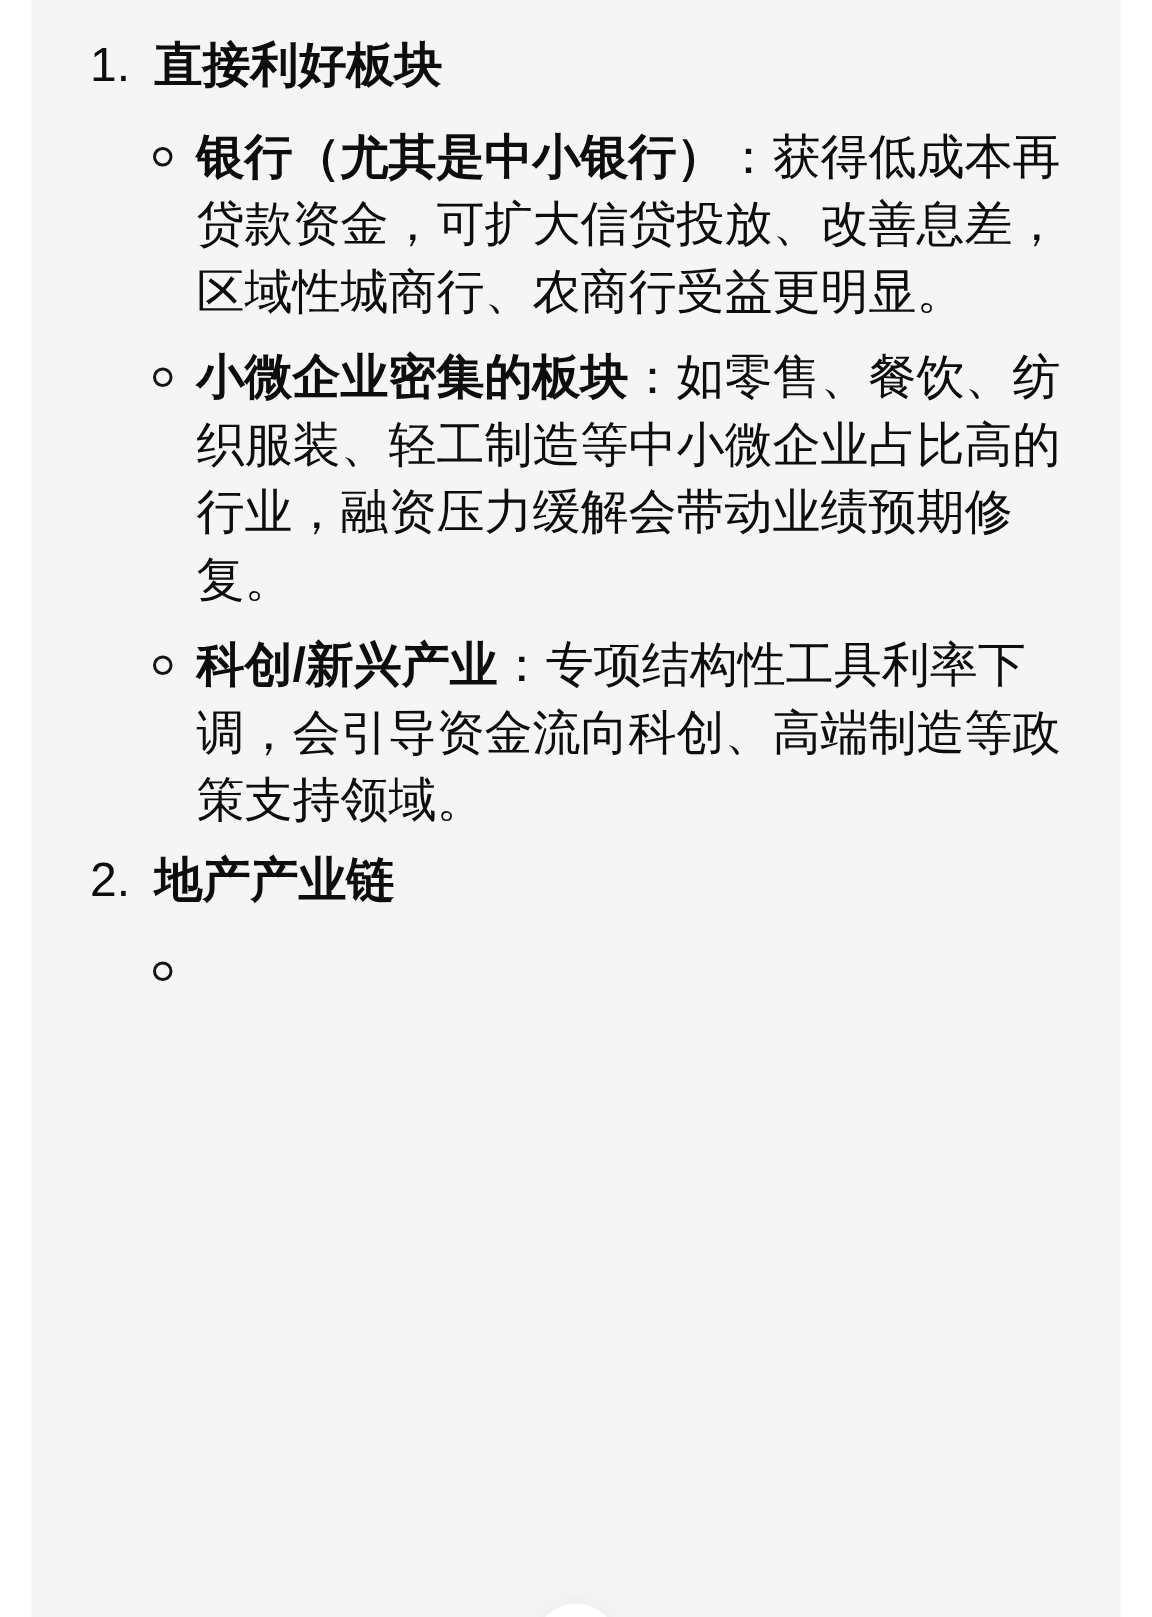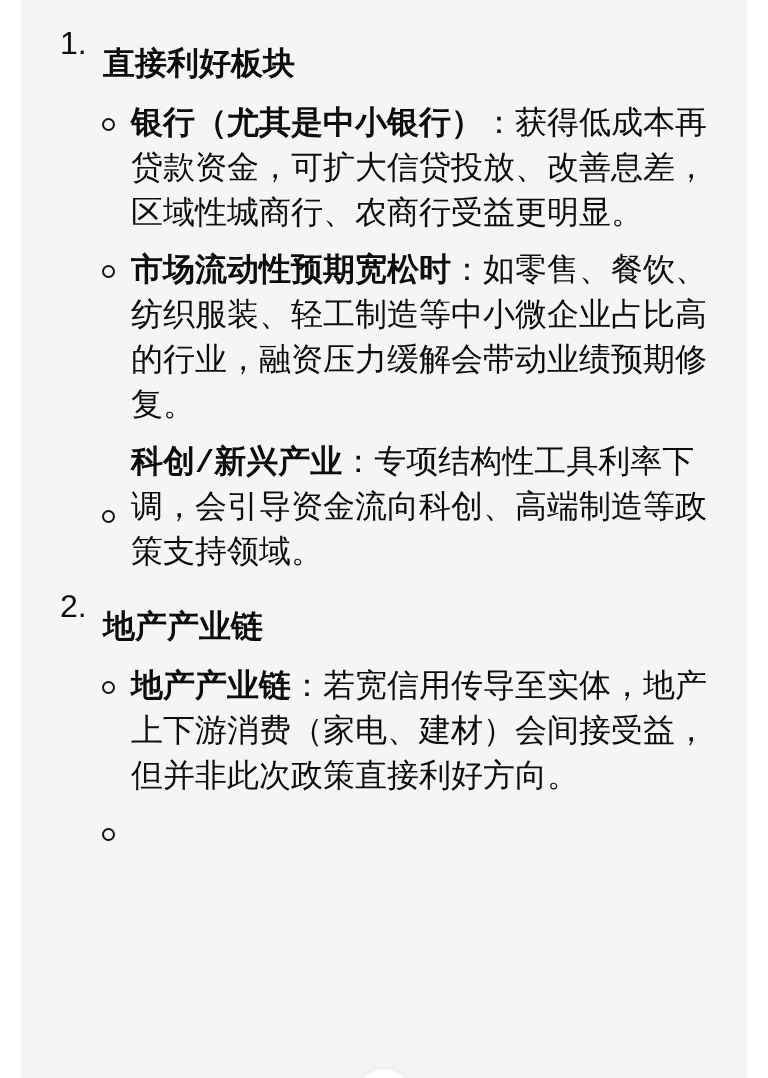--- a/index.html
+++ b/index.html
@@ -32,45 +32,44 @@
   .ol-item:last-child { margin-bottom: 0; }
   .li-row {
     display: flex;
     align-items: flex-start;
   }
   .num {
     flex: 0 0 82px;
     box-sizing: border-box;
     padding-left: 39px;
   }
-  .heading { font-weight: 700; margin-top: 20px; }
+  .heading { font-weight: 700; }
   .bullets {
     list-style: none;
     margin: 16px 0 4px 0;
     padding: 0;
   }
   .bullet {
     display: flex;
     align-items: flex-start;
     margin-bottom: 12px;
   }
-  .bullet:last-child { margin-bottom: 0; align-items: center; }
+  .bullet:last-child { margin-bottom: 0; }
   .marker {
     flex: 0 0 13px;
     width: 13px;
     height: 13px;
     box-sizing: border-box;
     border: 2px solid #141414;
     border-radius: 50%;
     margin: 16px 0 0 81px;
   }
   .btext {
     margin: 0 0 0 16px;
     width: 590px;
-    font-family: Liberation Mono, monospace;
   }
   .term { font-weight: 700; }
   .sep, .desc { font-weight: 400; }
   .fab {
     position: absolute;
     left: 335px;
     top: 1069px;
     width: 56px;
     height: 56px;
     border-radius: 50%;
@@ -89,41 +88,37 @@
         <span class="num">1.</span>
         <span class="heading">直接利好板块</span>
       </div>
       <ul class="bullets">
         <li class="bullet">
           <span class="marker"></span>
           <p class="btext"><span class="term">银行（尤其是中小银行）</span><span class="sep">：</span><span class="desc">获得低成本再贷款资金，可扩大信贷投放、改善息差，区域性城商行、农商行受益更明显。</span></p>
         </li>
         <li class="bullet">
           <span class="marker"></span>
-          <p class="btext"><span class="term">市场流动性预期宽松时</span><span class="sep">：</span><span class="desc">如零售、餐饮、纺织服装、轻工制造等中小微企业占比高的行业，融资压力缓解会带动业绩预期修复。</span></p>
+          <p class="btext"><span class="term">小微企业密集的板块</span><span class="sep">：</span><span class="desc">如零售、餐饮、纺织服装、轻工制造等中小微企业占比高的行业，融资压力缓解会带动业绩预期修复。</span></p>
         </li>
         <li class="bullet">
           <span class="marker"></span>
           <p class="btext"><span class="term">科创/新兴产业</span><span class="sep">：</span><span class="desc">专项结构性工具利率下调，会引导资金流向科创、高端制造等政策支持领域。</span></p>
         </li>
       </ul>
     </section>
 
     <section class="ol-item">
       <div class="li-row">
         <span class="num">2.</span>
         <span class="heading">地产产业链</span>
       </div>
       <ul class="bullets">
         <li class="bullet">
           <span class="marker"></span>
-          <p class="btext"><span class="term">地产产业链</span><span class="sep">：</span><span class="desc">若宽信用传导至实体，地产上下游消费（家电、建材）会间接受益，但并非此次政策直接利好方向。</span></p>
-        </li>
-        <li class="bullet">
-          <span class="marker"></span>
         </li>
       </ul>
     </section>
 
   </div>
 
   <div class="fab"></div>
 </div>
 
 </body></html>

